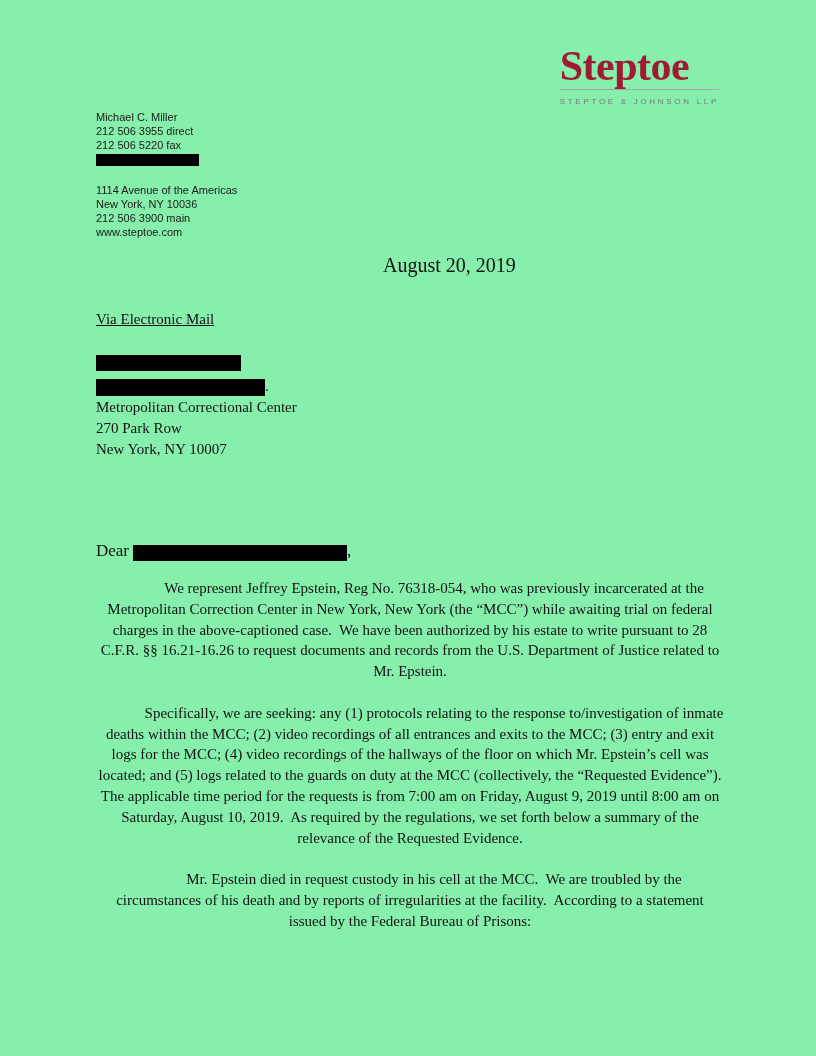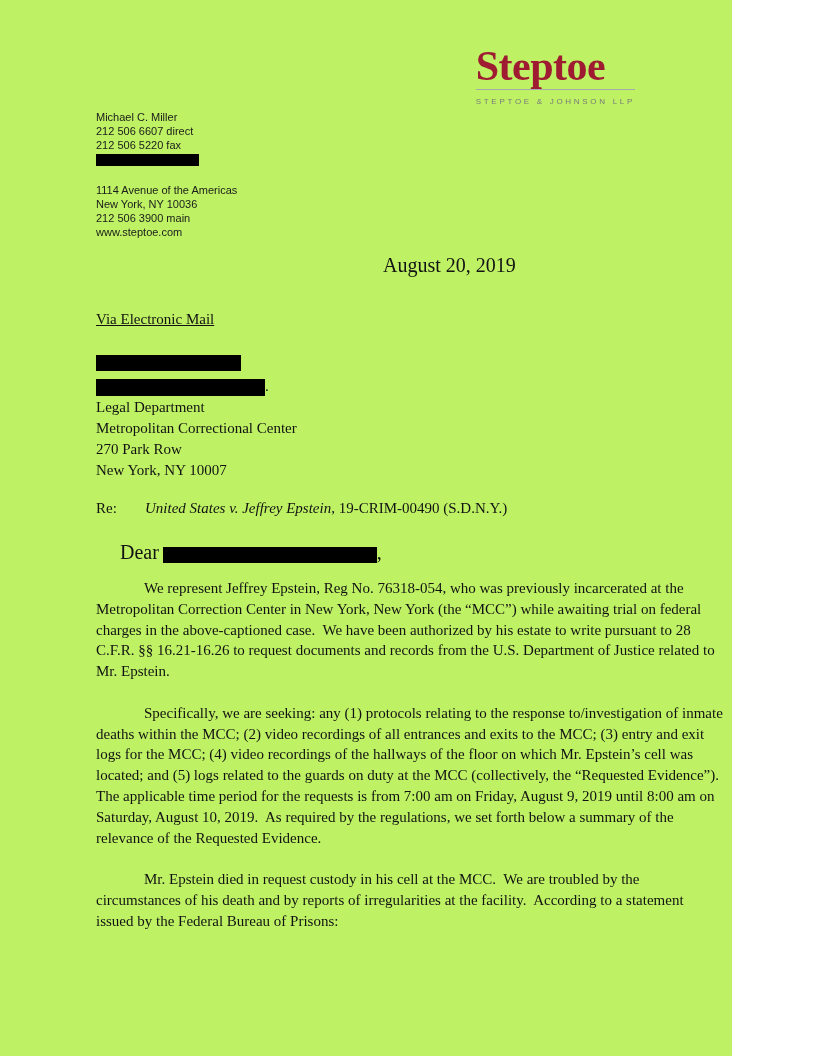--- a/index.html
+++ b/index.html
@@ -2,23 +2,23 @@
 <html><head>
 <meta charset="utf-8">
 <style>
   html, body {
     margin: 0;
     padding: 0;
     background: #ffffff;
   }
   .page {
     position: relative;
-    width: 732px;
+    width: 816px;
     height: 1056px;
-    background: #bef264;
+    background: #86efac;
     overflow: hidden;
     font-family: "Liberation Serif", "DejaVu Serif", serif;
     color: #121212;
   }
 
   
   .logo {
     position: absolute;
     top: 44px;
     right: 97px;
@@ -102,77 +102,73 @@
   }
   .re-label {
     display: inline-block;
     width: 49px;
   }
   .case-name { font-style: italic; }
   .dear-line {
     position: absolute;
     top: 541px;
     left: 96px;
-    font-size: 20px;
-    margin-left: 24px;
+    font-size: 17px;
   }
   .body-block {
     position: absolute;
     top: 578px;
     left: 96px;
     width: 628px;
     font-size: 15px;
     line-height: 20.8px;
   }
   .body-block p {
     margin: 0 0 20.8px 0;
     text-indent: 48px;
     white-space: pre-wrap;
+    text-align: center;
   }
 </style>
 </head>
 <body>
 
 <div class="page">
 
   <div class="logo">
     <div class="logo-wordmark">Steptoe</div>
     <div class="logo-subtext">STEPTOE &amp; JOHNSON LLP</div>
   </div>
 
   <div class="contact-block">
     <div>Michael C. Miller</div>
-    <div>212 506 6607 direct</div>
+    <div>212 506 3955 direct</div>
     <div>212 506 5220 fax</div>
     <span class="redact redact-contact"></span>
   </div>
 
   <div class="address-block">
     <div>1114 Avenue of the Americas</div>
     <div>New York, NY 10036</div>
     <div>212 506 3900 main</div>
     <div>www.steptoe.com</div>
   </div>
 
   <div class="date-line">August 20, 2019</div>
 
   <div class="via-line">Via Electronic Mail</div>
 
   <div class="recipient-block">
     <span class="redact redact-addr1"></span>
     <div><span class="redact redact-addr2"></span><span>.</span></div>
-    <div>Legal Department</div>
     <div>Metropolitan Correctional Center</div>
     <div>270 Park Row</div>
     <div>New York, NY 10007</div>
   </div>
 
-  <div class="re-line">
-    <span class="re-label">Re:</span><span class="case-name">United States v. Jeffrey Epstein</span><span>, 19-CRIM-00490 (S.D.N.Y.)</span>
-  </div>
 
   <div class="dear-line">
     <span>Dear</span><span class="redact redact-dear"></span><span>,</span>
   </div>
 
   <div class="body-block">
     <p>We represent Jeffrey Epstein, Reg No. 76318-054, who was previously incarcerated at the Metropolitan Correction Center in New York, New York (the “MCC”) while awaiting trial on federal charges in the above-captioned case.  We have been authorized by his estate to write pursuant to 28 C.F.R. §§ 16.21-16.26 to request documents and records from the U.S. Department of Justice related to Mr. Epstein.</p>
     <p>Specifically, we are seeking: any (1) protocols relating to the response to/investigation of inmate deaths within the MCC; (2) video recordings of all entrances and exits to the MCC; (3) entry and exit logs for the MCC; (4) video recordings of the hallways of the floor on which Mr. Epstein’s cell was located; and (5) logs related to the guards on duty at the MCC (collectively, the “Requested Evidence”).  The applicable time period for the requests is from 7:00 am on Friday, August 9, 2019 until 8:00 am on Saturday, August 10, 2019.  As required by the regulations, we set forth below a summary of the relevance of the Requested Evidence.</p>
     <p>Mr. Epstein died in request custody in his cell at the MCC.  We are troubled by the circumstances of his death and by reports of irregularities at the facility.  According to a statement issued by the Federal Bureau of Prisons:</p>
   </div>

